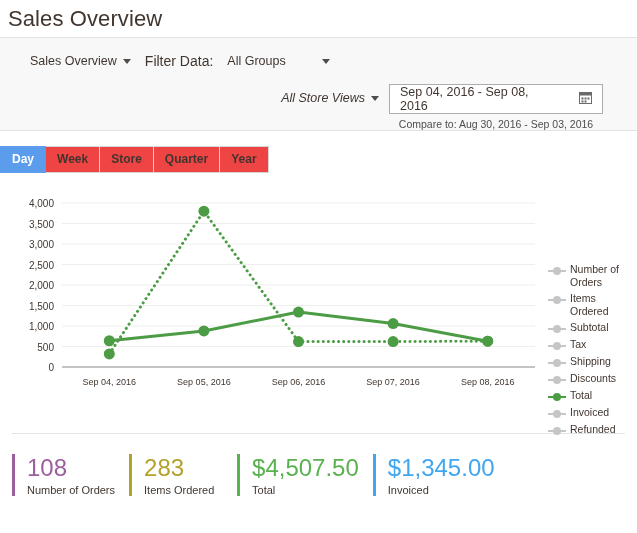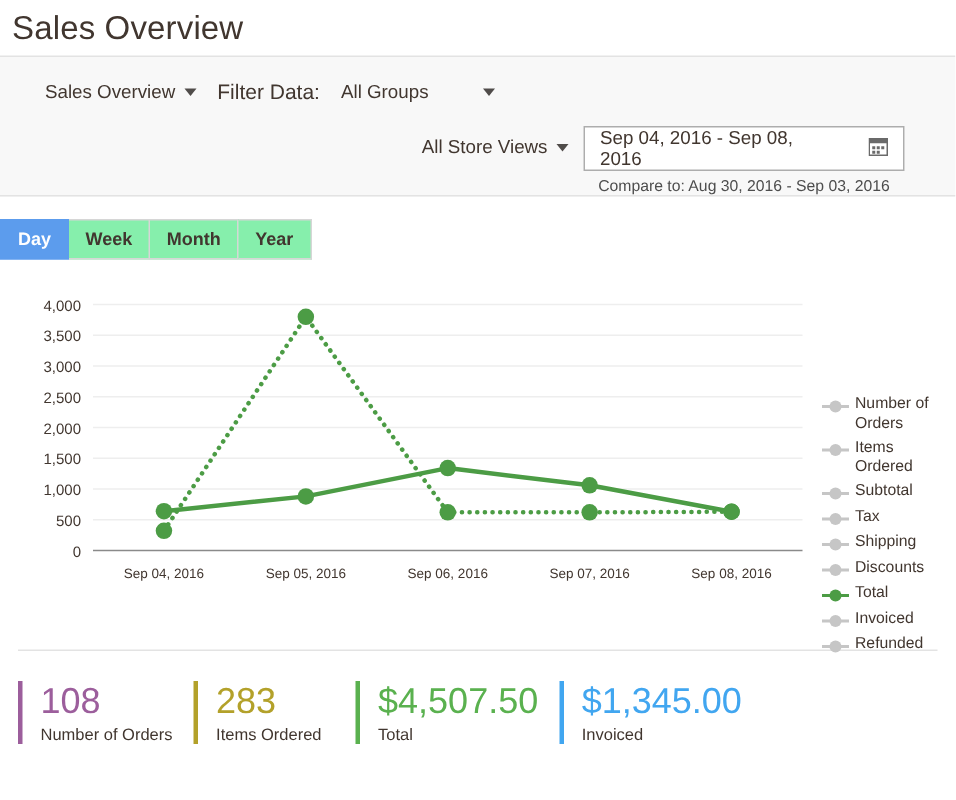--- a/index.html
+++ b/index.html
@@ -63,21 +63,21 @@
     white-space: nowrap;
   }
   .filter-row-2 {
     display: flex;
     align-items: flex-start;
     justify-content: flex-end;
     gap: 10px;
     margin-top: 10px;
     padding-right: 22px;
   }
-  .store-views { padding-top: 7px; }
+  .store-views { padding-top: 7px; font-style: italic; }
   .date-block { width: 214px; }
   .date-field {
     background: #fff;
     border: 1px solid #adadad;
     height: 30px;
     display: flex;
     align-items: center;
     justify-content: center;
     gap: 24px;
     padding: 0 10px;
@@ -97,21 +97,21 @@
   
   .chart-panel { position: relative; padding: 0; }
 
   .period-tabs {
     display: flex;
     padding: 15px 14px 0 0;
   }
   .tab {
     border: 1px solid #d6d6d6;
     border-left: none;
-    background: #86efac;
+    background: #ef4444;
     font-size: 12px;
     font-weight: bold;
     color: #41362f;
     padding: 5px 11px 6px 11px;
     cursor: pointer;
     line-height: 14px;
   }
   .tab:first-child { border-left: 1px solid #d6d6d6; }
   .tab.active {
     background: #5c9ced;
@@ -238,21 +238,22 @@
       <div class="compare-to">Compare to: Aug 30, 2016 - Sep 03, 2016</div>
     </div>
   </div>
 </div>
 
 <div class="chart-panel">
 
   <div class="period-tabs">
     <button class="tab active">Day</button>
     <button class="tab">Week</button>
-    <button class="tab">Month</button>
+    <button class="tab">Store</button>
+    <button class="tab">Quarter</button>
     <button class="tab">Year</button>
   </div>
 
   <div class="chart-wrap">
     <svg class="chart-svg" id="chart-svg" width="637" height="222" viewBox="0 0 637 222">
         <line x1="62" y1="14" x2="535" y2="14" stroke="#eeeeee" stroke-width="1"></line>
         <text x="54" y="18" text-anchor="end" font-size="10" font-family="&quot;Liberation Sans&quot;, sans-serif" fill="#41362f">4,000</text>
         <line x1="62" y1="34.5" x2="535" y2="34.5" stroke="#eeeeee" stroke-width="1"></line>
         <text x="54" y="38.5" text-anchor="end" font-size="10" font-family="&quot;Liberation Sans&quot;, sans-serif" fill="#41362f">3,500</text>
         <line x1="62" y1="55" x2="535" y2="55" stroke="#eeeeee" stroke-width="1"></line>

